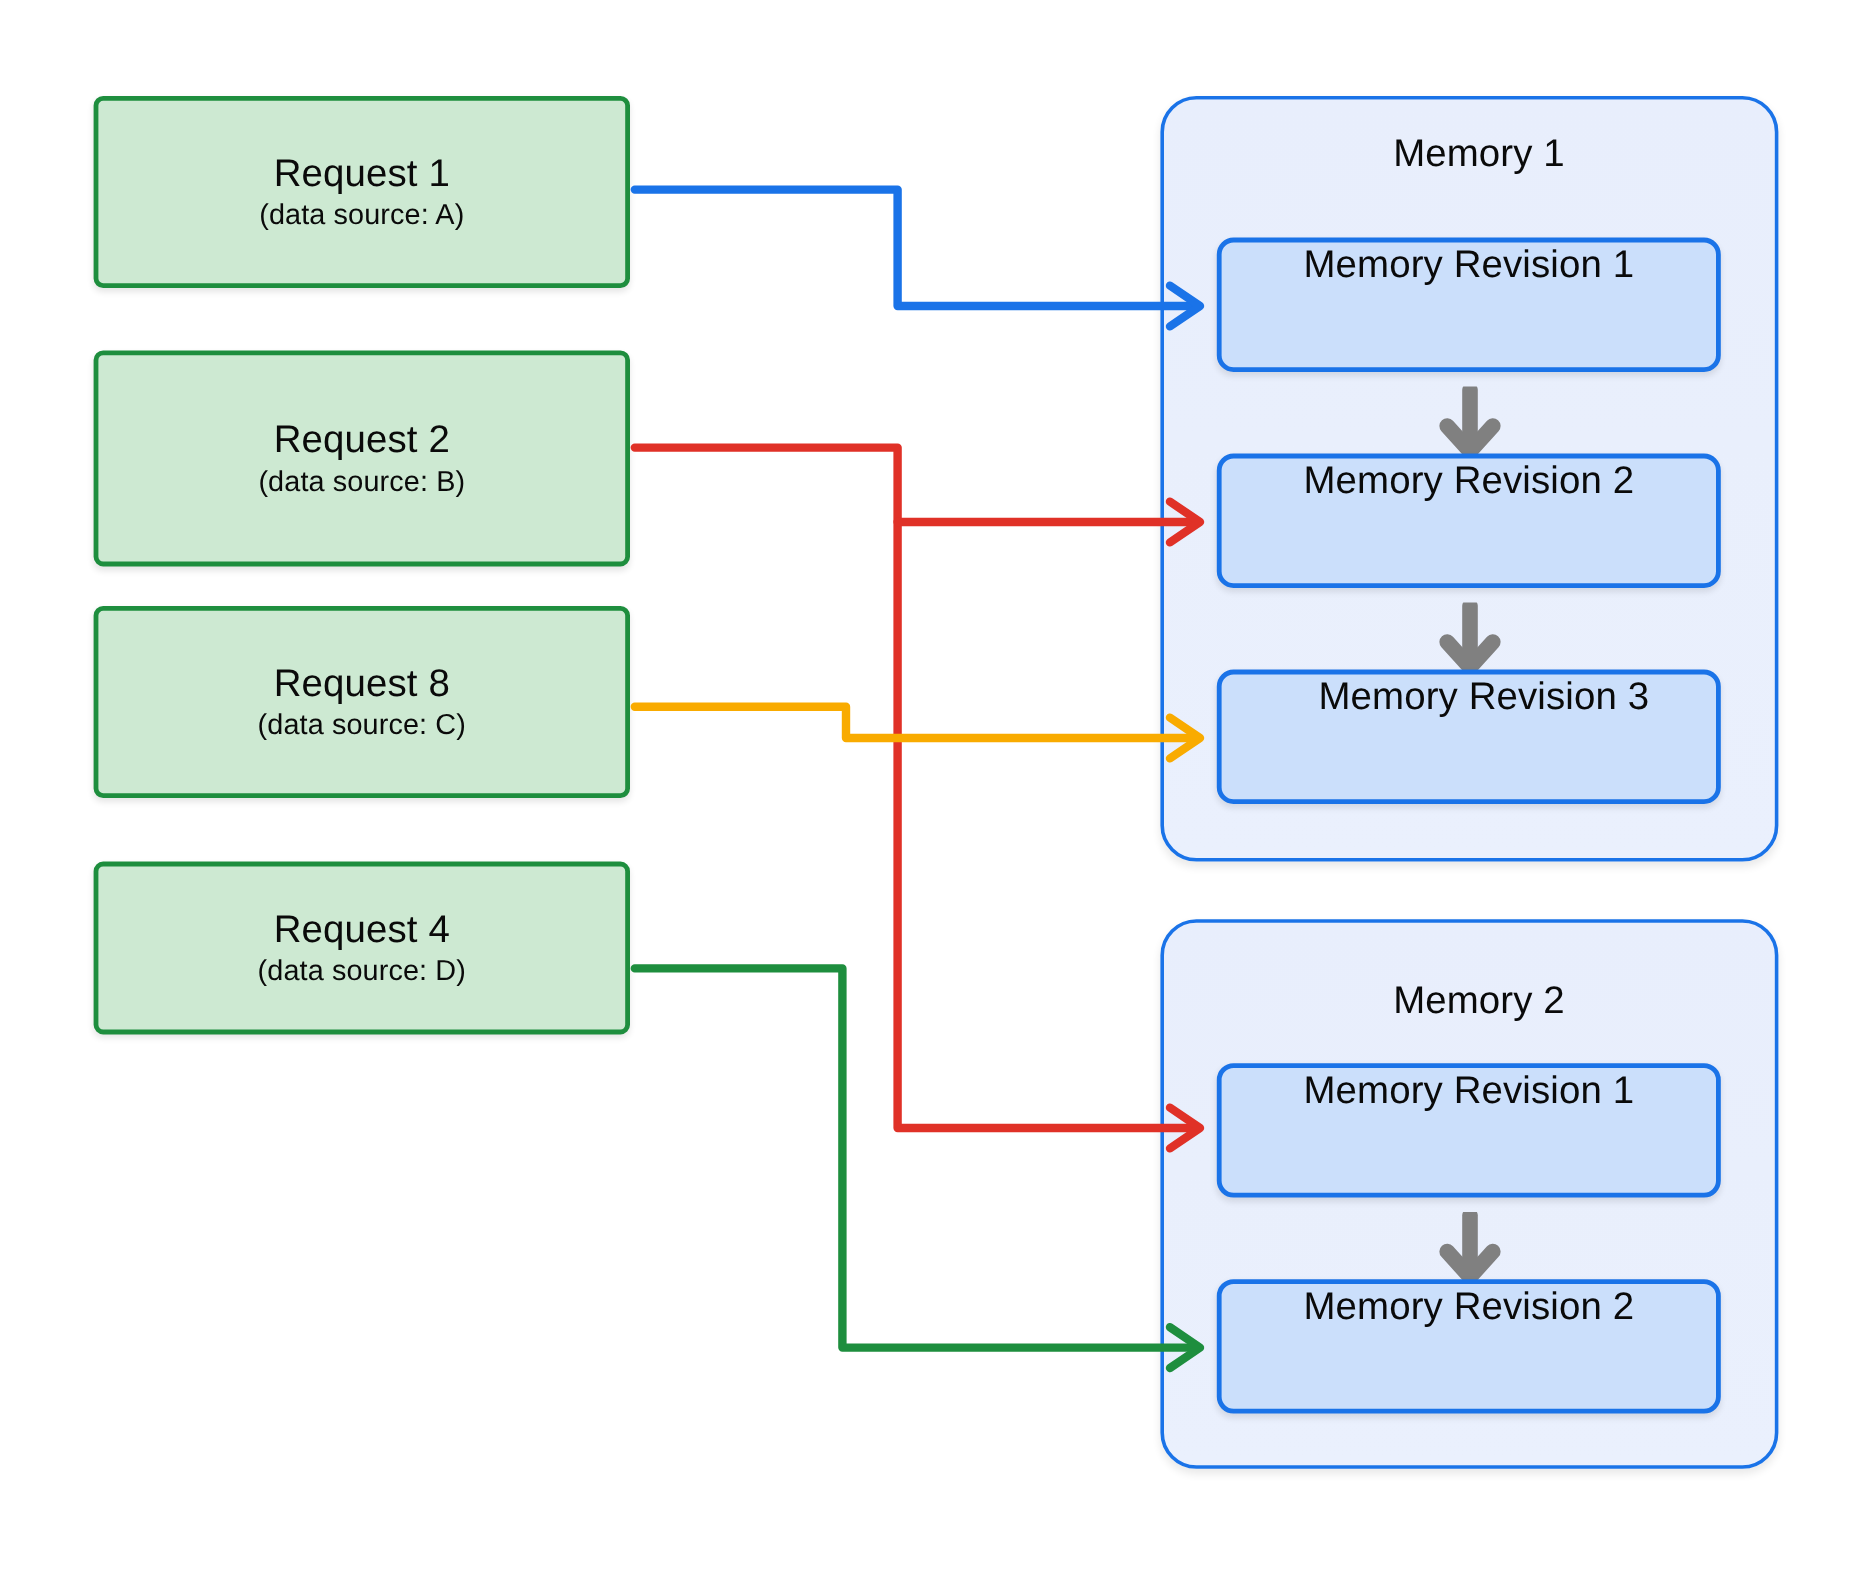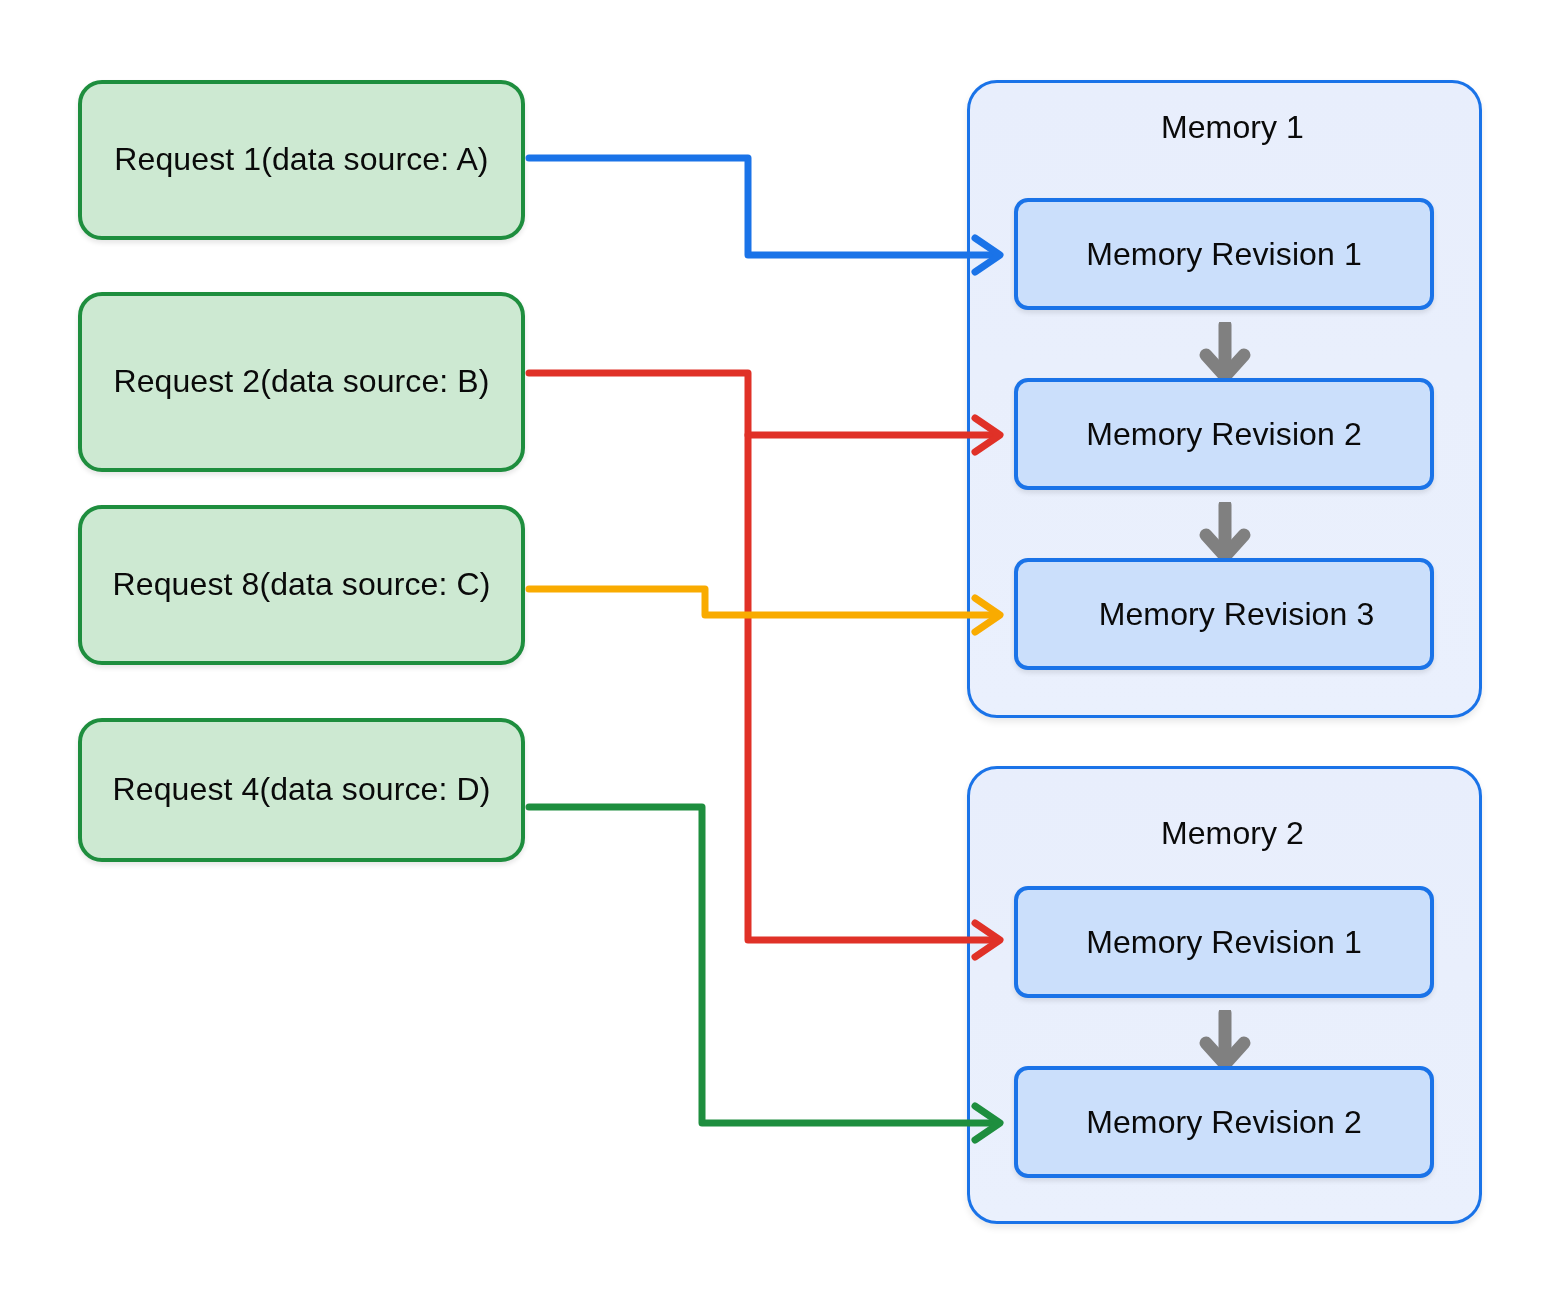--- a/index.html
+++ b/index.html
@@ -17,36 +17,36 @@
     background: #ffffff;
     overflow: hidden;
   }
 
   
   .request-box {
     position: absolute;
     box-sizing: border-box;
     background: #cde9d2;
     border: 4px solid #1e8e3e;
-    border-radius: 24px;
+    border-radius: 8px;
     display: flex;
-    flex-direction: row;
+    flex-direction: column;
     align-items: center;
     justify-content: center;
     color: #0a0a0a;
     box-shadow: 0 3px 5px rgba(0,0,0,0.10);
   }
   .request-title {
     font-size: 32px;
     line-height: 1.24;
     letter-spacing: 0.1px;
     white-space: nowrap;
   }
   .request-sub {
-    font-size: 32px;
+    font-size: 24px;
     line-height: 1.24;
     letter-spacing: 0.1px;
     white-space: nowrap;
   }
 
   
   .memory-container {
     position: absolute;
     box-sizing: border-box;
     background: linear-gradient(180deg, #e8eefc 0%, #e9effc 45%, #eaf0fd 100%);
@@ -66,21 +66,21 @@
   }
 
   
   .revision-box {
     position: absolute;
     box-sizing: border-box;
     background: #cbdffb;
     border: 4px solid #1a73e8;
     border-radius: 14px;
     display: flex;
-    align-items: center;
+    align-items: flex-start;
     justify-content: center;
     font-size: 32px;
     color: #0a0a0a;
     letter-spacing: 0.1px;
     white-space: nowrap;
     box-shadow: 0 3px 5px rgba(0,0,0,0.10);
   }
 
   
   #wires {

